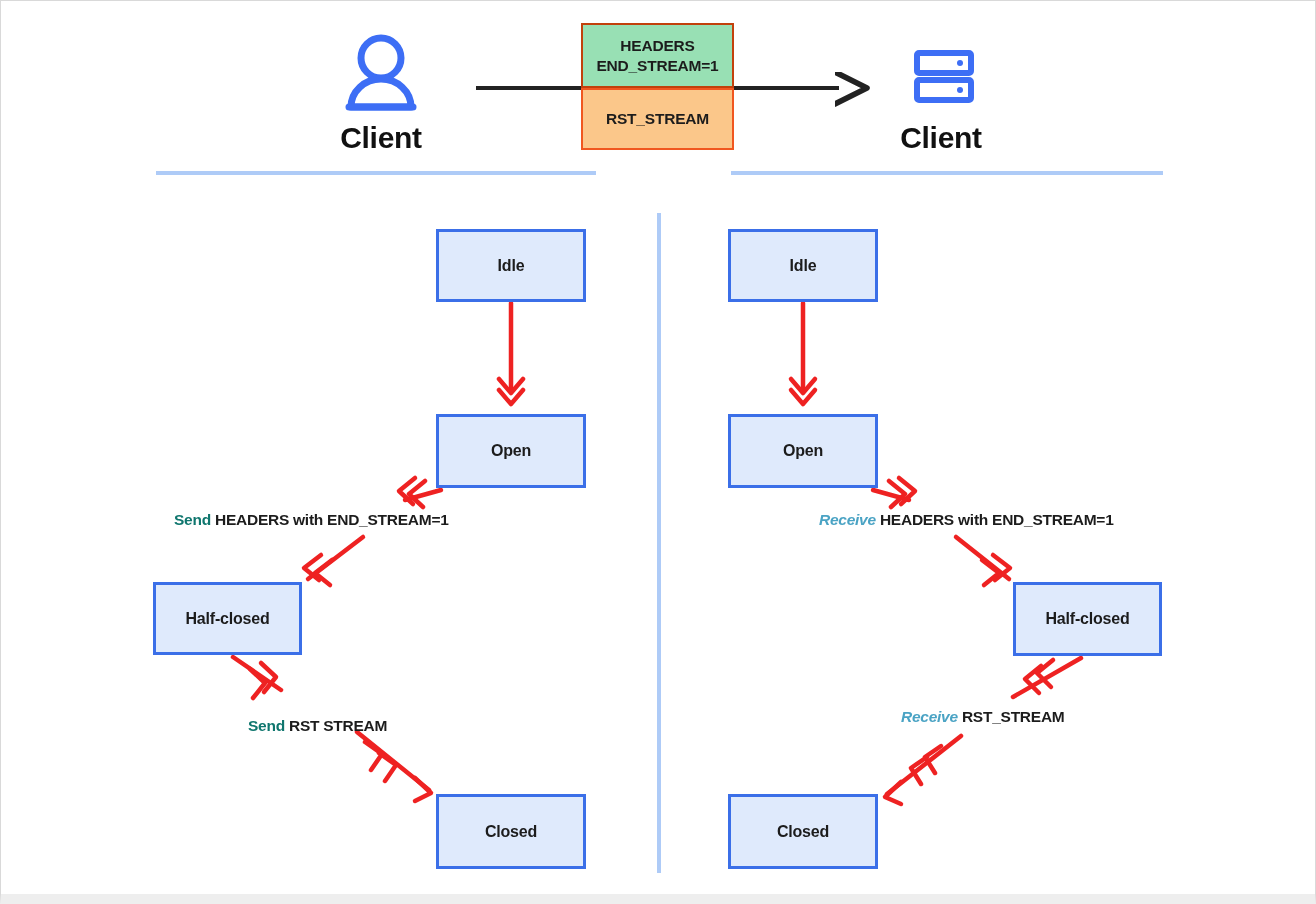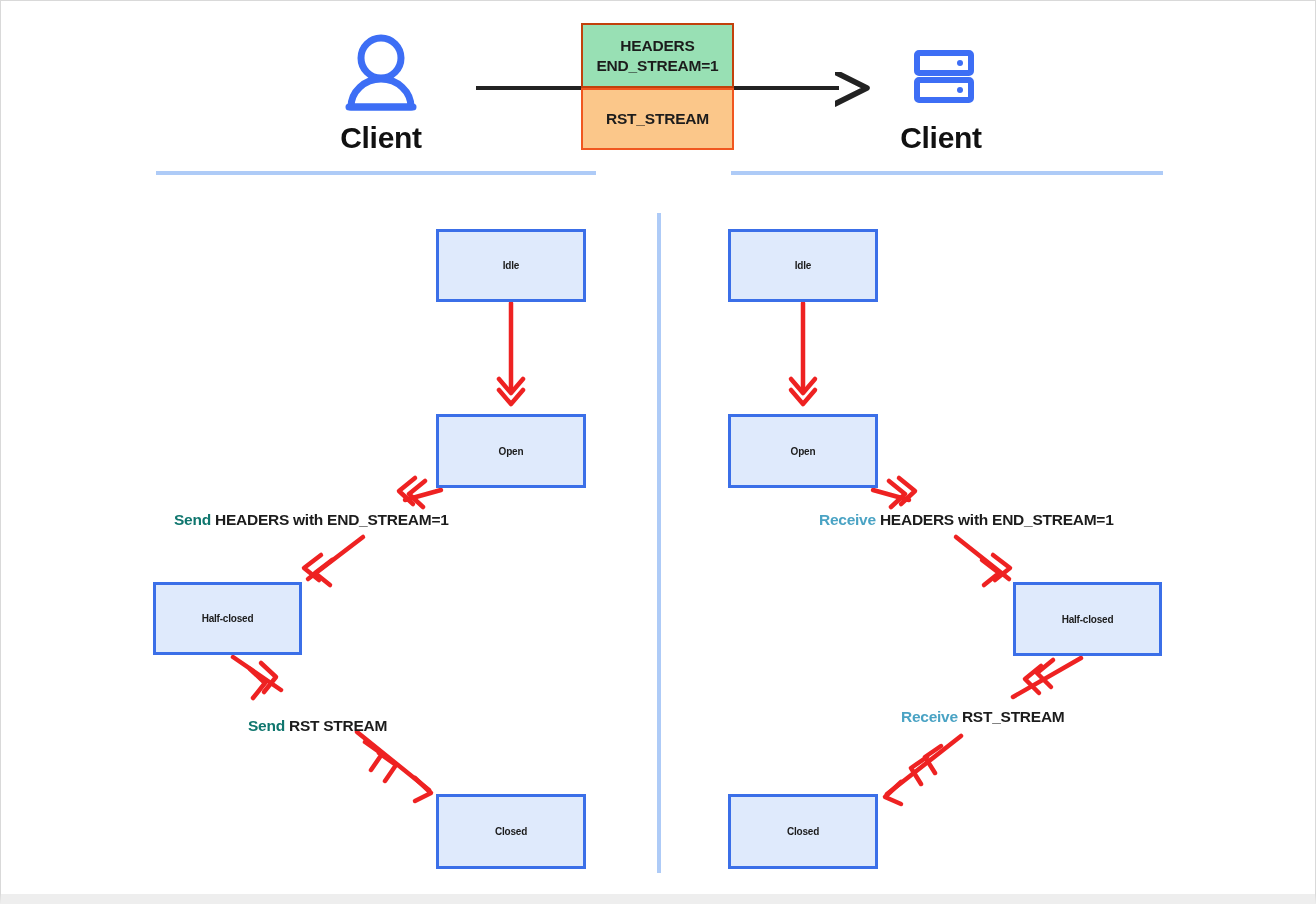--- a/index.html
+++ b/index.html
@@ -34,21 +34,21 @@
 
   
   .state-box {
     position: absolute;
     box-sizing: border-box;
     background: #dfeafc;
     border: 3px solid #3b6fe8;
     display: flex;
     align-items: center;
     justify-content: center;
-    font-size: 10px;
+    font-size: 16px;
     font-weight: bold;
     color: #1c1c1c;
     letter-spacing: -0.2px;
   }
 
   
   .frame-box {
     position: absolute;
     box-sizing: border-box;
     display: flex;
@@ -96,21 +96,21 @@
   
   .caption {
     position: absolute;
     font-size: 15.5px;
     font-weight: bold;
     color: #1c1c1c;
     white-space: nowrap;
     letter-spacing: -0.25px;
   }
   .kw-send { color: #0f766e; }
-  .kw-recv { color: #4aa3c4; }
+  .kw-recv { color: #4aa3c4; font-style: italic; }
 </style>
 </head>
 <body>
 
 <div id="canvas">
 
   <svg id="svg-layer" viewBox="0 0 1316 904" xmlns="http://www.w3.org/2000/svg">
 
     <defs>
 

